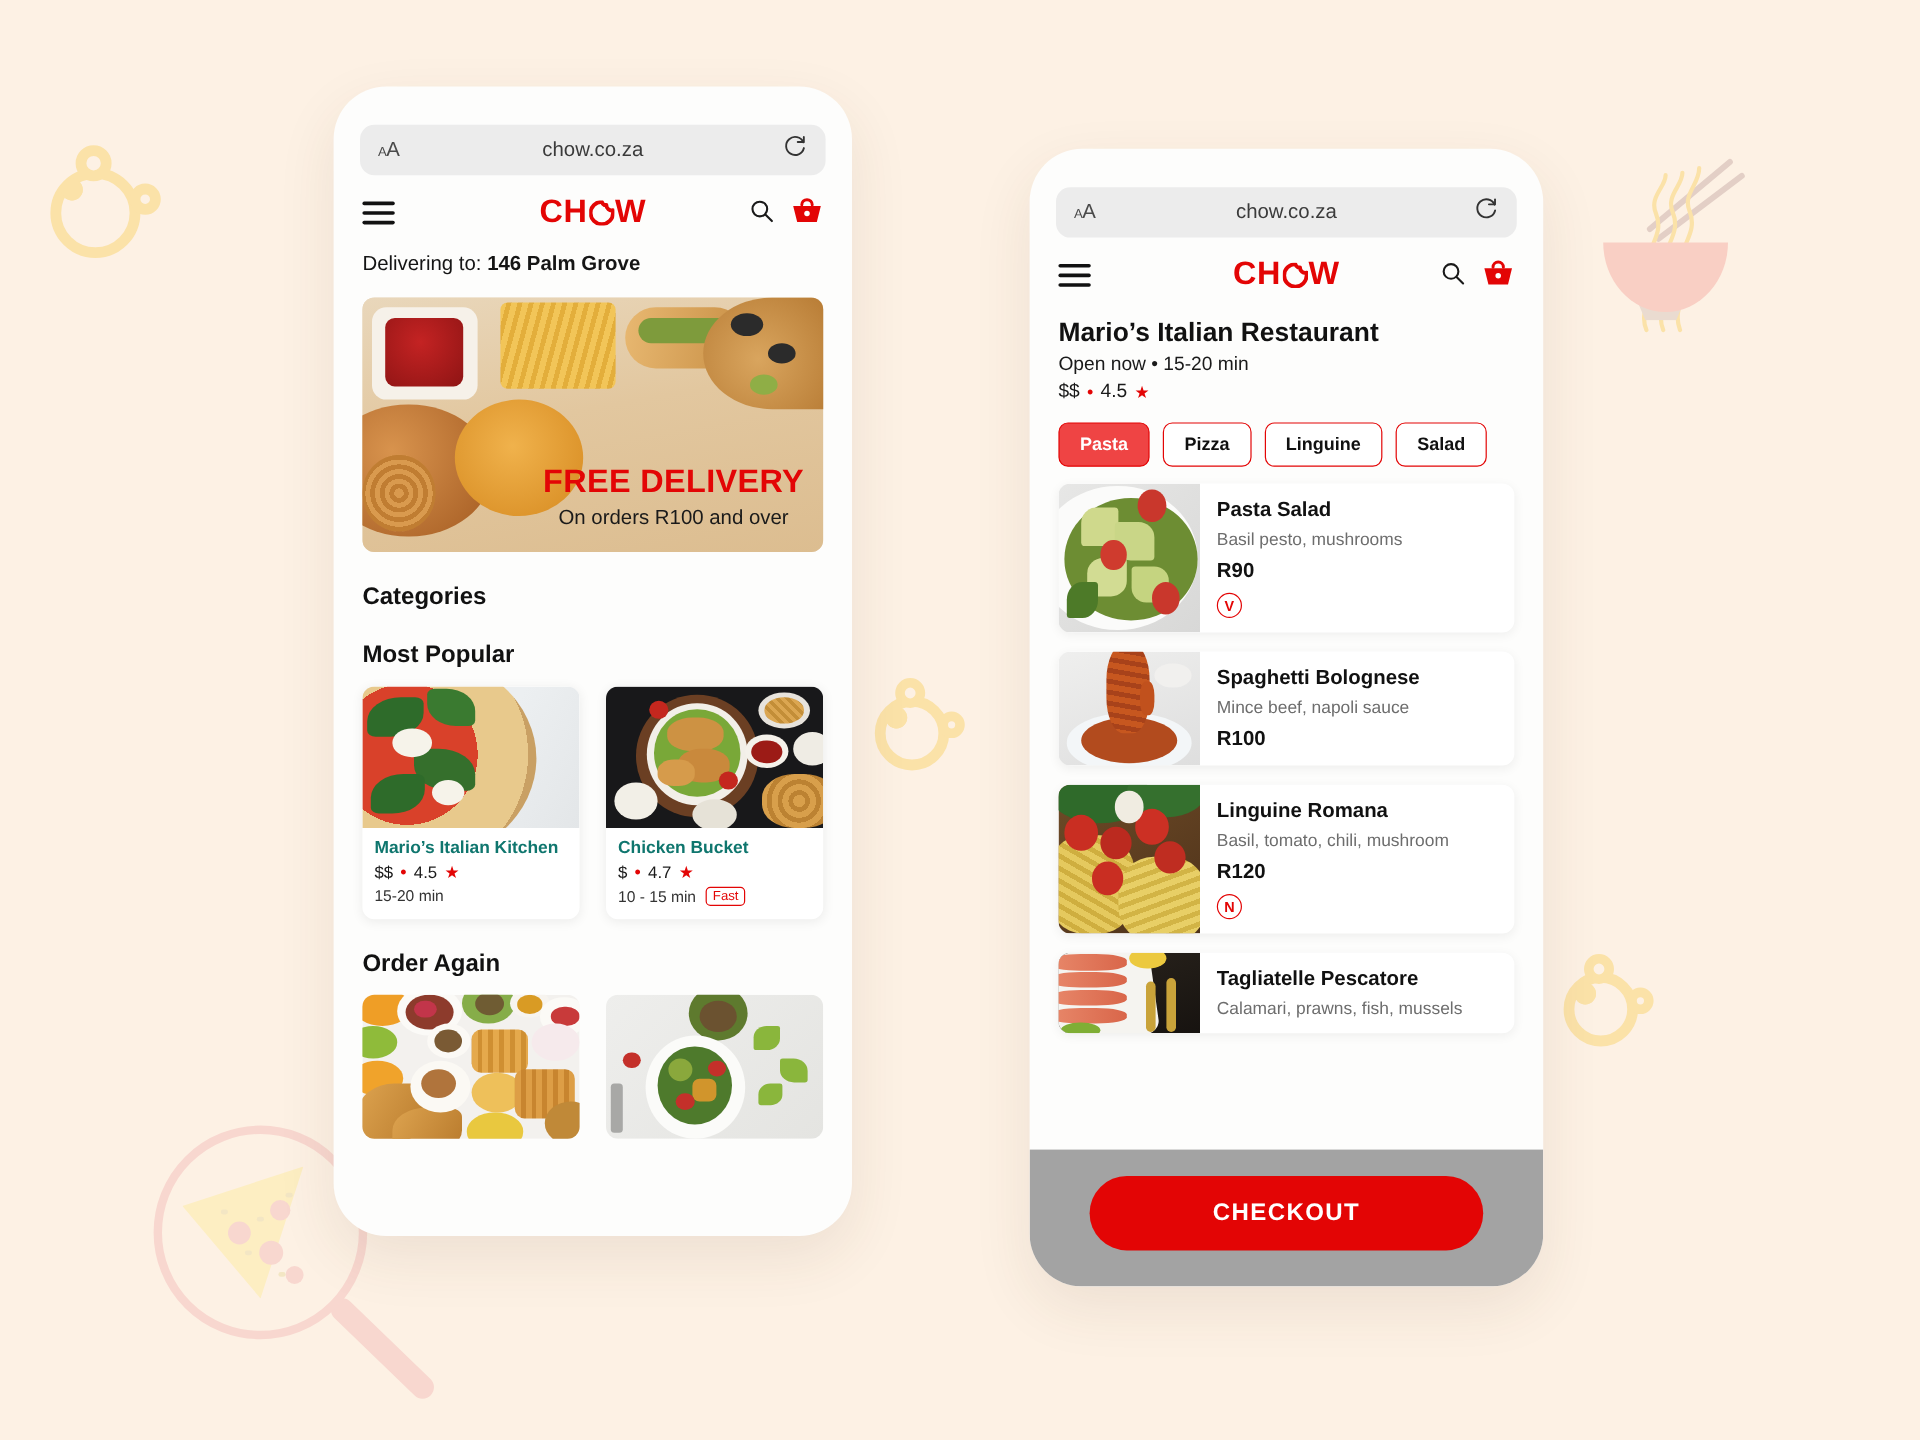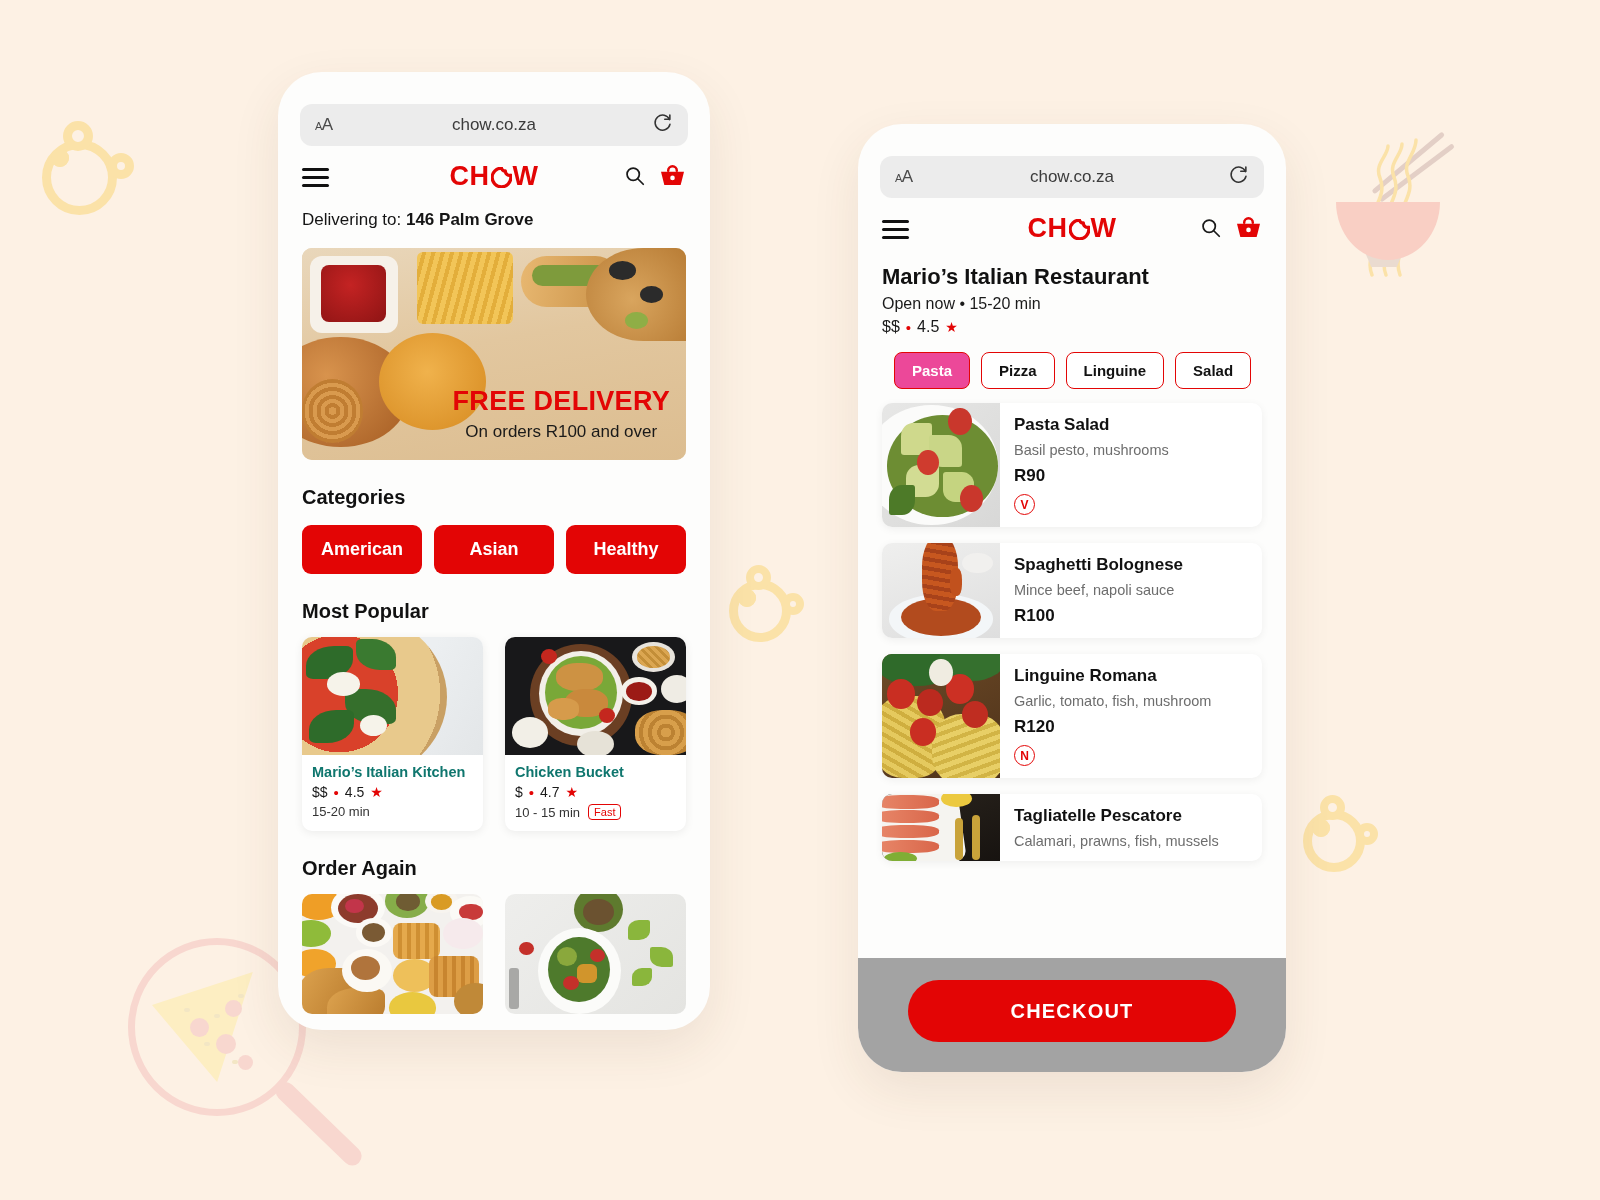--- a/index.html
+++ b/index.html
@@ -197,21 +197,21 @@
     display: flex; align-items: center; gap: 6px;
   }
 
   .filter-row { display: flex; gap: 11px; padding: 16px 24px 0 24px; }
   .filter-chip {
     border-radius: 8px; height: 37px; padding: 0 17px;
     font-size: 15px; font-weight: bold; font-family: inherit;
     background: #fff; border: 1.6px solid #e30505; color: #111;
     cursor: pointer; white-space: nowrap;
   }
-  .filter-chip.active { background: #ec4899; color: #fff; border-color: #e30505; margin-left: 12px; }
+  .filter-chip.active { background: #ef4444; color: #fff; border-color: #e30505; }
 
   .menu-list { padding: 14px 24px 0 24px; }
   .menu-item {
     display: flex; background: #fff; border-radius: 10px;
     overflow: hidden; margin-bottom: 16px;
     box-shadow: 0 2px 9px rgba(0,0,0,.06);
   }
   .menu-thumb { width: 118px; flex: 0 0 118px; position: relative; overflow: hidden; }
   .menu-body { padding: 12px 14px 12px 14px; flex: 1; }
   .menu-name { font-size: 17px; font-weight: bold; color: #111; }
@@ -350,25 +350,20 @@
       <div class="blob" style="left:0%;top:62%;width:16%;height:30%;background:repeating-radial-gradient(circle at 50% 50%,#d99a4e 0 4px,#c07d32 4px 8px);"></div>
     </div>
     <div class="hero-txt">
       <div class="hero-title">FREE DELIVERY</div>
       <div class="hero-sub">On orders R100 and over</div>
     </div>
   </div>
 
   <div class="sect-title">Categories</div>
 
-  <div class="chips-row">
-    <button class="chip-red">American</button>
-    <button class="chip-red">Asian</button>
-    <button class="chip-red">Healthy</button>
-  </div>
 
   <div class="sect-title">Most Popular</div>
 
   <div class="cards-row">
     <div class="food-card">
       <div class="food-img">
         <div class="ph" style="background:linear-gradient(120deg,#eceff1 55%,#e3e6e8 100%);"></div>
         <div class="blob" style="left:-28%;top:-22%;width:108%;height:146%;background:radial-gradient(circle at 45% 48%,#d9412a 0 42%,#e8c98c 42% 72%,#c9a064 72% 100%);"></div>
         <div class="blob" style="left:2%;top:8%;width:26%;height:28%;background:#2e6b2a;border-radius:60% 15% 60% 15%;"></div>
         <div class="blob" style="left:24%;top:44%;width:28%;height:30%;background:#356f2c;border-radius:15% 60% 15% 60%;"></div>
@@ -589,21 +584,21 @@
         <div class="blob" style="left:42%;top:48%;width:62%;height:58%;background:repeating-linear-gradient(-20deg,#e8cf66 0 5px,#d2b445 5px 9px);border-radius:40%;"></div>
         <div class="blob" style="left:4%;top:20%;width:24%;height:24%;background:#c92e22;border-radius:50%;"></div>
         <div class="blob" style="left:30%;top:28%;width:22%;height:22%;background:#bb2a1f;border-radius:50%;"></div>
         <div class="blob" style="left:54%;top:16%;width:24%;height:24%;background:#cc3024;border-radius:50%;"></div>
         <div class="blob" style="left:68%;top:38%;width:22%;height:22%;background:#bf2d21;border-radius:50%;"></div>
         <div class="blob" style="left:24%;top:52%;width:22%;height:22%;background:#c92e22;border-radius:50%;"></div>
         <div class="blob" style="left:40%;top:4%;width:20%;height:22%;background:#f0ece1;border-radius:50%;"></div>
       </div>
       <div class="menu-body">
         <div class="menu-name">Linguine Romana</div>
-        <div class="menu-desc">Garlic, tomato, fish, mushroom</div>
+        <div class="menu-desc">Basil, tomato, chili, mushroom</div>
         <div class="menu-price">R120</div>
         <div class="diet-badge">N</div>
       </div>
     </div>
 
     <div class="menu-item">
       <div class="menu-thumb">
         <div class="ph" style="background:linear-gradient(160deg,#2a241d,#171310);"></div>
         <div class="blob" style="left:-16%;top:-8%;width:84%;height:118%;background:#f5f4f0;border-radius:14%;transform:rotate(-8deg);"></div>
         <div class="blob" style="left:-6%;top:2%;width:54%;height:20%;background:linear-gradient(90deg,#e8886a,#d9664a);border-radius:40%;"></div>

